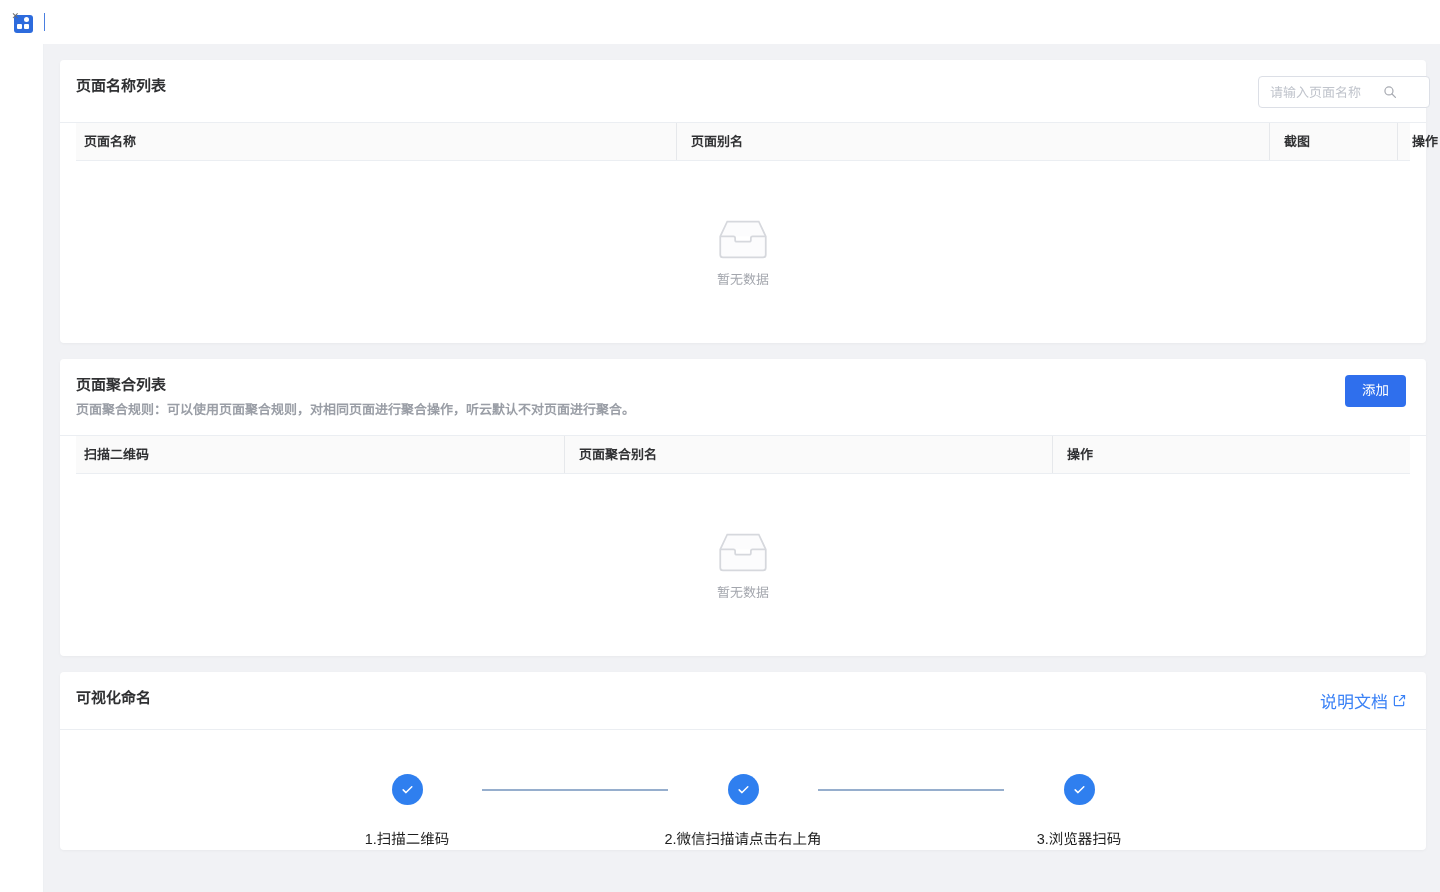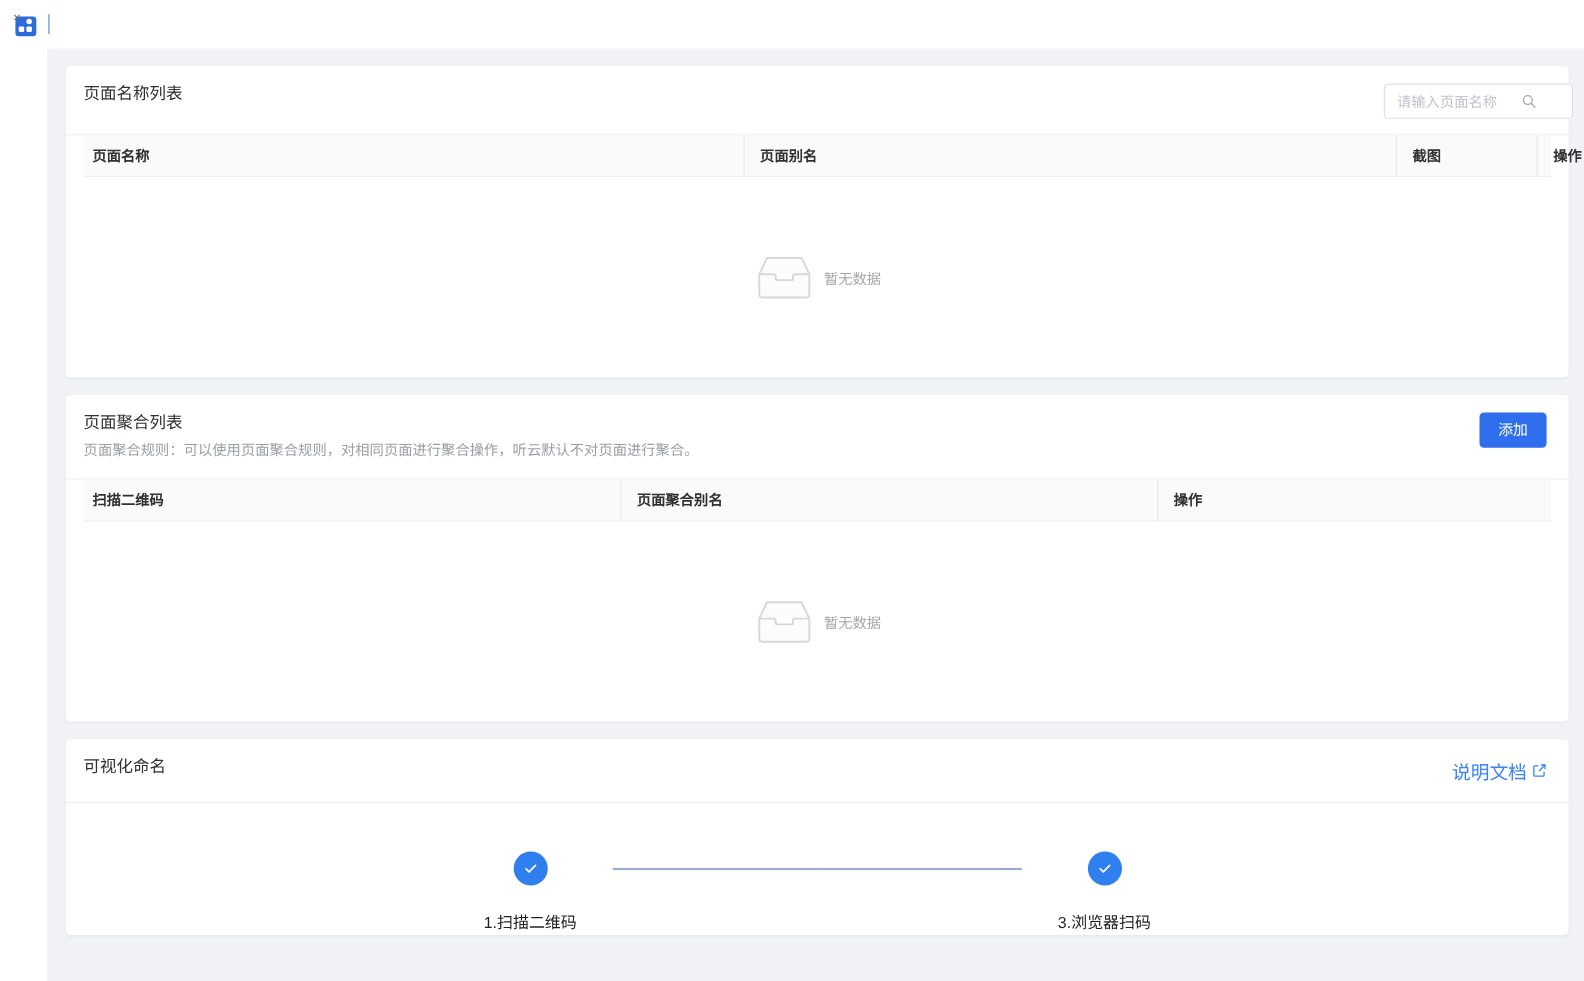--- a/index.html
+++ b/index.html
@@ -136,21 +136,21 @@
 
   .card-head {
     display: flex;
     align-items: flex-start;
     justify-content: space-between;
     padding: 16px 20px 14px 16px;
     border-bottom: 1px solid #ebeef2;
     min-height: 58px;
   }
   .card-head.tall { min-height: 72px; padding-bottom: 16px; }
-  .card-head-left { display: flex; flex-direction: column; gap: 6px; }
+  .card-head-left { display: flex; flex-direction: column; gap: 6px; font-weight: bold; }
   .card-title {
     font-size: 15px;
     color: #303133;
     line-height: 20px;
   }
   .card-sub {
     font-size: 13px;
     color: #9a9ea6;
     line-height: 18px;
   }
@@ -227,21 +227,21 @@
     line-height: 38px;
     padding-left: 14px;
     border-left: 1px solid #e6e8eb;
     flex: none;
   }
   .th:first-child { border-left: none; padding-left: 8px; }
 
   .empty-wrap {
     height: 182px;
     display: flex;
-    flex-direction: row;
+    flex-direction: column;
     align-items: center;
     justify-content: center;
     gap: 8px;
   }
   .empty-icon { width: 56px; height: 44px; }
   .empty-text {
     font-size: 13px;
     color: #a3a6ad;
   }
 
@@ -388,20 +388,28 @@
         <div class="step-circle">
           <svg class="check-icon" viewBox="0 0 16 16" fill="none" stroke="currentColor" stroke-width="1.6">
             <path d="M3.4 8.4 L6.4 11.3 L12.6 5" stroke-linecap="round" stroke-linejoin="round"></path>
           </svg>
         </div>
         <div class="step-label">1.扫描二维码</div>
       </div>
 
       <div class="step-line"></div>
 
+      <div class="step">
+        <div class="step-circle">
+          <svg class="check-icon" viewBox="0 0 16 16" fill="none" stroke="currentColor" stroke-width="1.6">
+            <path d="M3.4 8.4 L6.4 11.3 L12.6 5" stroke-linecap="round" stroke-linejoin="round"></path>
+          </svg>
+        </div>
+        <div class="step-label">2.微信扫描请点击右上角</div>
+      </div>
 
       <div class="step-line"></div>
 
       <div class="step">
         <div class="step-circle">
           <svg class="check-icon" viewBox="0 0 16 16" fill="none" stroke="currentColor" stroke-width="1.6">
             <path d="M3.4 8.4 L6.4 11.3 L12.6 5" stroke-linecap="round" stroke-linejoin="round"></path>
           </svg>
         </div>
         <div class="step-label">3.浏览器扫码</div>

